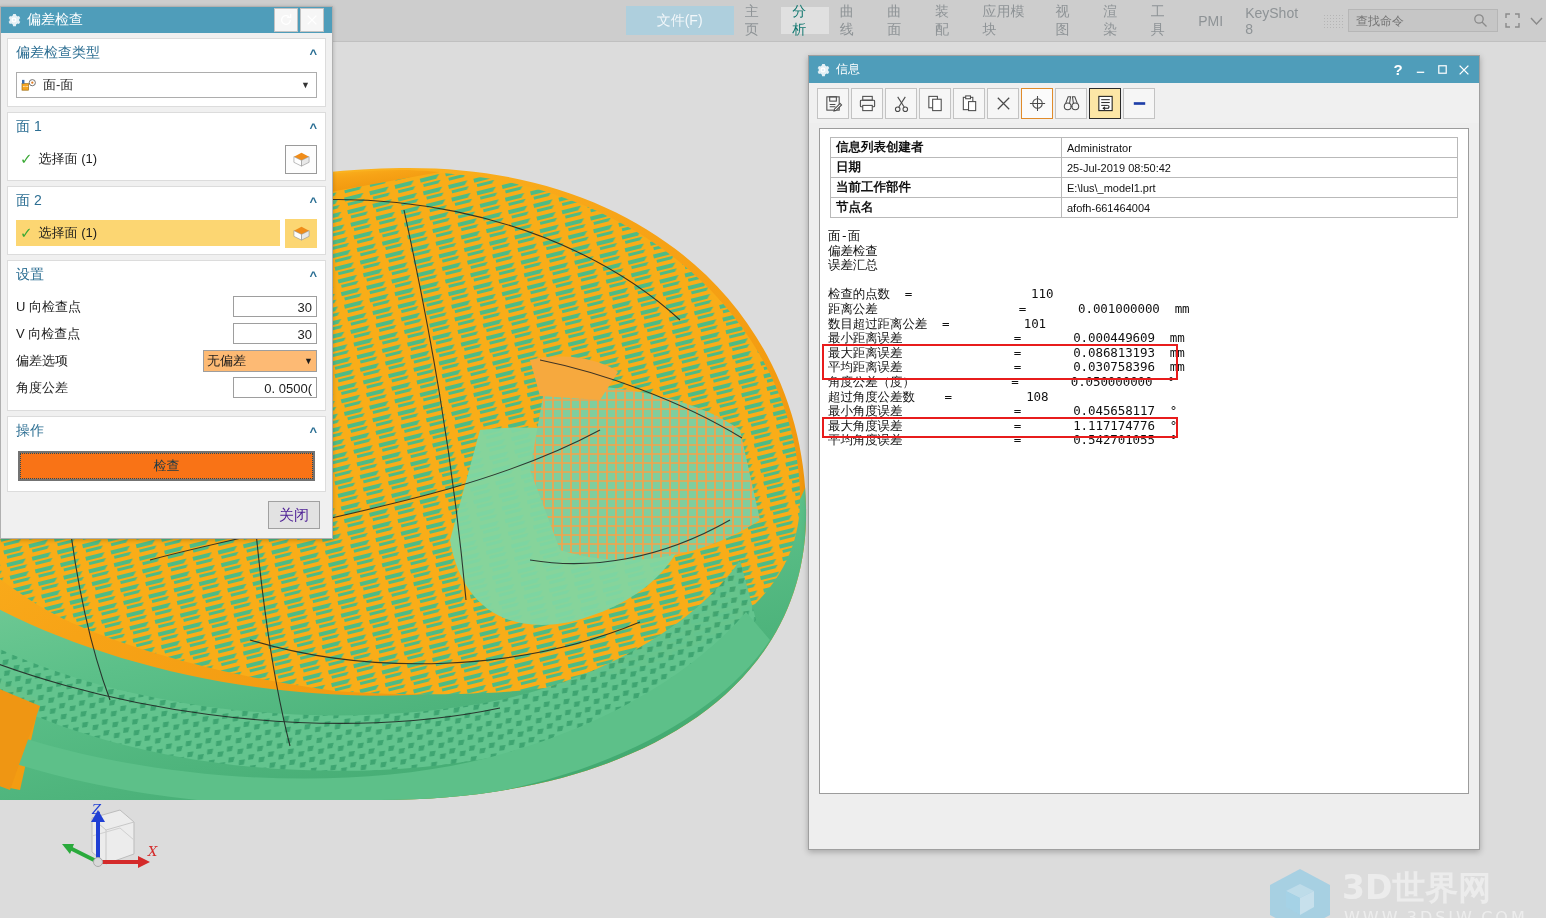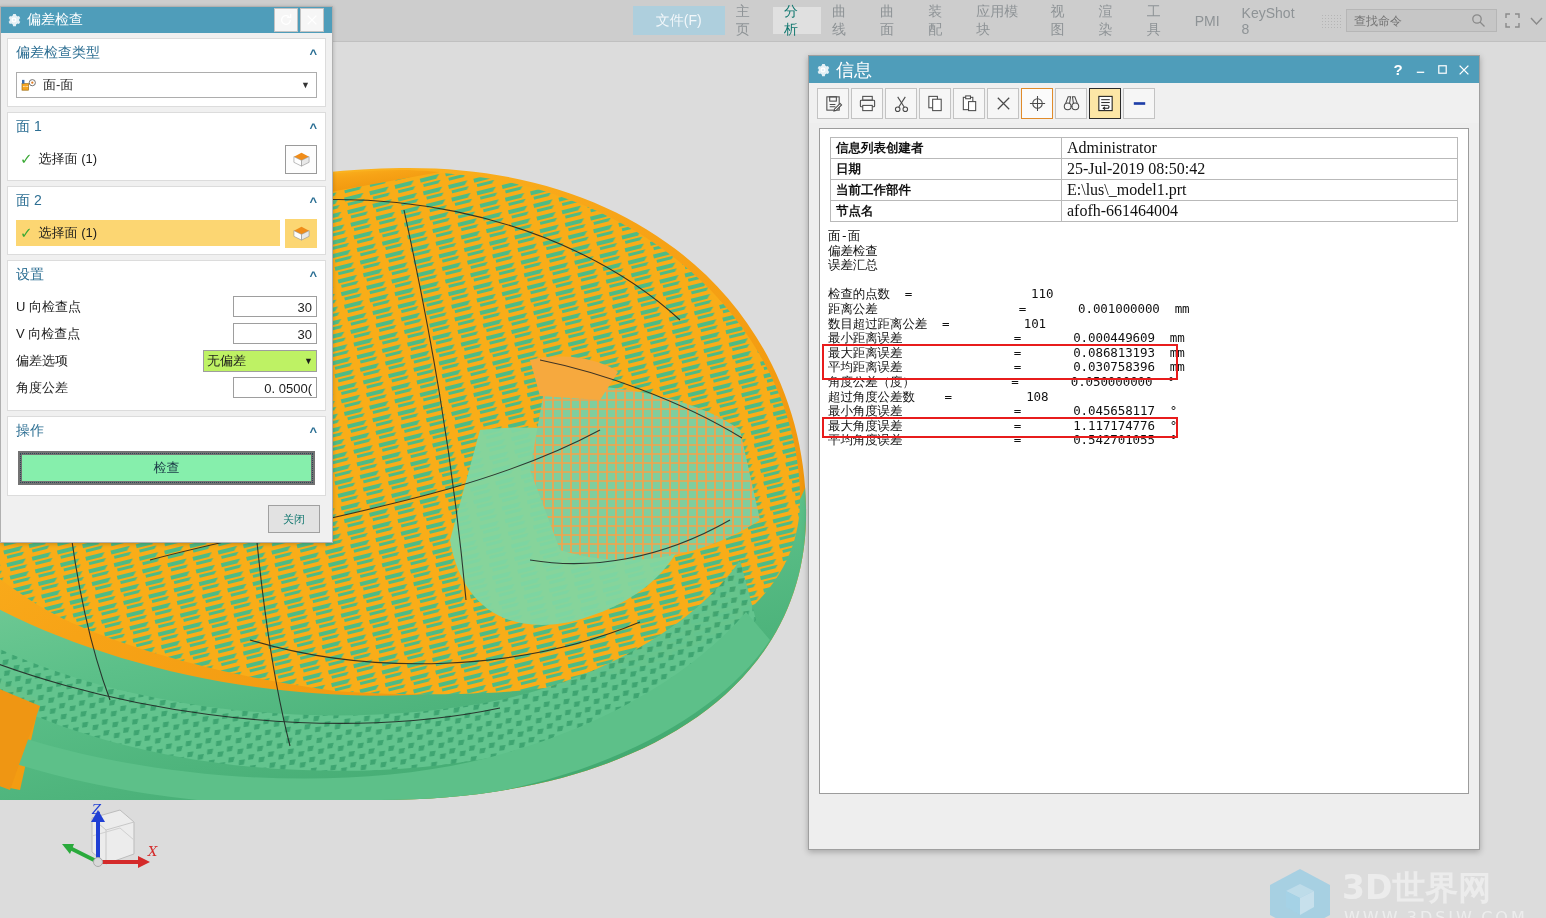--- a/index.html
+++ b/index.html
@@ -12,21 +12,21 @@
 
   
   #viewport{position:absolute;left:0;top:0;width:1546px;height:918px;
     background:linear-gradient(160deg,#e2e2e2 0%,#dcdcdc 40%,#d2d2d2 100%);}
   #viewport svg{display:block;}
 
   
   #ribbon{position:absolute;left:0;top:0;width:1546px;height:41px;
     background:#cdcdcd;border-bottom:1px solid #c0c0c0;display:flex;align-items:center;}
   #ribbon .spacer-left{width:658px;height:100%;}
-  .file-btn{height:29px;min-width:80px;padding:0 6px;background:#aecfdd;color:#f2f7fa;
+  .file-btn{height:29px;min-width:80px;padding:0 14px;background:#aecfdd;color:#f2f7fa;
     font-size:14px;display:flex;align-items:center;justify-content:center;}
   .rb-tab{height:27px;padding:0 11px;display:flex;align-items:center;justify-content:center;
     font-size:14px;color:#8e9396;}
   .rb-tab.active{background:#e0e0e0;color:#0f766e;}
   .rb-grip{width:22px;height:14px;margin-left:8px;
     background-image:radial-gradient(#b5b5b5 1px, transparent 1px);
     background-size:3px 3px;}
   .rb-search{width:145px;height:21px;background:#c6c6c6;border:1px solid #b6b6b6;
     margin-left:4px;display:flex;align-items:center;padding:0 5px;}
   .rb-search input{border:0;background:transparent;outline:none;width:113px;
@@ -62,52 +62,52 @@
   .selrow .stext{font-size:13px;color:#1c1c1c;}
   .facebtn{width:30px;height:27px;border:1px solid #9a9a9a;background:#fdfdfd;
     display:flex;align-items:center;justify-content:center;margin-left:5px;}
   .selrow.hl .facebtn{background:#fcd672;border-color:#fcd672;}
   .frow{height:25px;display:flex;align-items:center;margin-bottom:2px;}
   .frow .flbl{font-size:13px;color:#1c1c1c;flex:1;}
   .fin{height:21px;border:1px solid #9e9e9e;background:#fff;text-align:right;
     font-size:13px;padding:0 4px;line-height:21px;color:#1c1c1c;overflow:hidden;
     font-family:"Liberation Sans",sans-serif;box-sizing:border-box;}
   .fin.w84{width:84px;padding-left:17px;}
-  .fcombo{width:114px;height:22px;border:1px solid #9e9e9e;background:#bef264;
+  .fcombo{width:114px;height:22px;border:1px solid #9e9e9e;background:#fdba74;
     display:flex;align-items:center;font-size:13px;color:#1c1c1c;padding:0 3px;box-sizing:border-box;}
   .fcombo .t{flex:1;}
   .fcombo .a{font-size:9px;}
-  .gobtn{height:26px;margin:4px 2px 2px 2px;background:#86efac;border:4px solid #737373;
+  .gobtn{height:26px;margin:4px 2px 2px 2px;background:#f97316;border:2px solid #737373;
     display:flex;align-items:center;justify-content:center;font-size:13px;color:#1b3a47;
     outline:1px dotted #2d4a57;outline-offset:-3px;}
   .dlgfoot{height:46px;display:flex;align-items:center;justify-content:flex-end;padding-right:12px;
     background:#f0f0f0;}
   .closebtn{width:50px;height:26px;background:#e2e2e2;border:1px solid #a0a0a0;
-    display:flex;align-items:center;justify-content:center;font-size:11px;color:#0f766e;}
+    display:flex;align-items:center;justify-content:center;font-size:15px;color:#4c1d95;}
 
   
   #infowin{position:absolute;left:808px;top:55px;width:670px;height:793px;
     background:#eeeeee;border:1px solid #9f9f9f;box-shadow:0 2px 6px rgba(0,0,0,.25);}
   #infowin .itl{height:27px;background:#4f9dba;display:flex;align-items:center;padding:0 4px;color:#fff;}
   #infowin .itl .gear{margin:0 6px 0 3px;display:flex;}
-  #infowin .itl .t{flex:1;font-size:18px;}
+  #infowin .itl .t{flex:1;font-size:12px;}
   #infowin .itl .b{width:22px;height:22px;display:flex;align-items:center;justify-content:center;
     font-size:15px;color:#fff;}
   #infotb{height:36px;background:#f0f0f0;display:flex;align-items:center;padding:2px 8px;}
   .tbtn{width:30px;height:29px;border:1px solid #c3c3c3;background:#f6f6f6;margin-right:2px;
     display:flex;align-items:center;justify-content:center;}
   .tbtn.sel{border-color:#e08b2a;background:#fbfbfb;}
   .tbtn.on{border-color:#2b2b2b;background:#fce6a6;}
   #infobody{position:absolute;left:10px;top:72px;right:10px;bottom:55px;
     background:#fff;border:1px solid #9c9c9c;overflow:hidden;}
   .itable{width:calc(100% - 20px);margin:8px 10px 16px 10px;border-collapse:collapse;
     font-size:12.5px;}
   .itable td{border:1px solid #b9b9b9;padding:1px 5px;height:17px;color:#111;}
   .itable td.k{width:220px;font-weight:bold;font-family:"Liberation Sans",sans-serif;}
-  .itable td.v{font-family:Liberation Serif, serif;font-size:16px;}
+  .itable td.v{font-family:Liberation Sans, sans-serif;font-size:11px;}
   #report{position:absolute;left:0;top:100px;right:0;height:290px;overflow:hidden;}
   .rpt{position:absolute;left:8px;top:0;font-family:"DejaVu Sans Mono","Liberation Mono",monospace;
     font-size:12.5px;color:#111;white-space:pre;line-height:14.6px;letter-spacing:-0.1px;}
   .hlbox{position:absolute;border:2px solid #e81c1c;pointer-events:none;}
   #infofoot{position:absolute;left:10px;right:10px;bottom:10px;height:38px;}
 
   
   #wm{position:absolute;left:1258px;top:865px;width:288px;height:70px;opacity:.62;}
 </style>
 </head>

